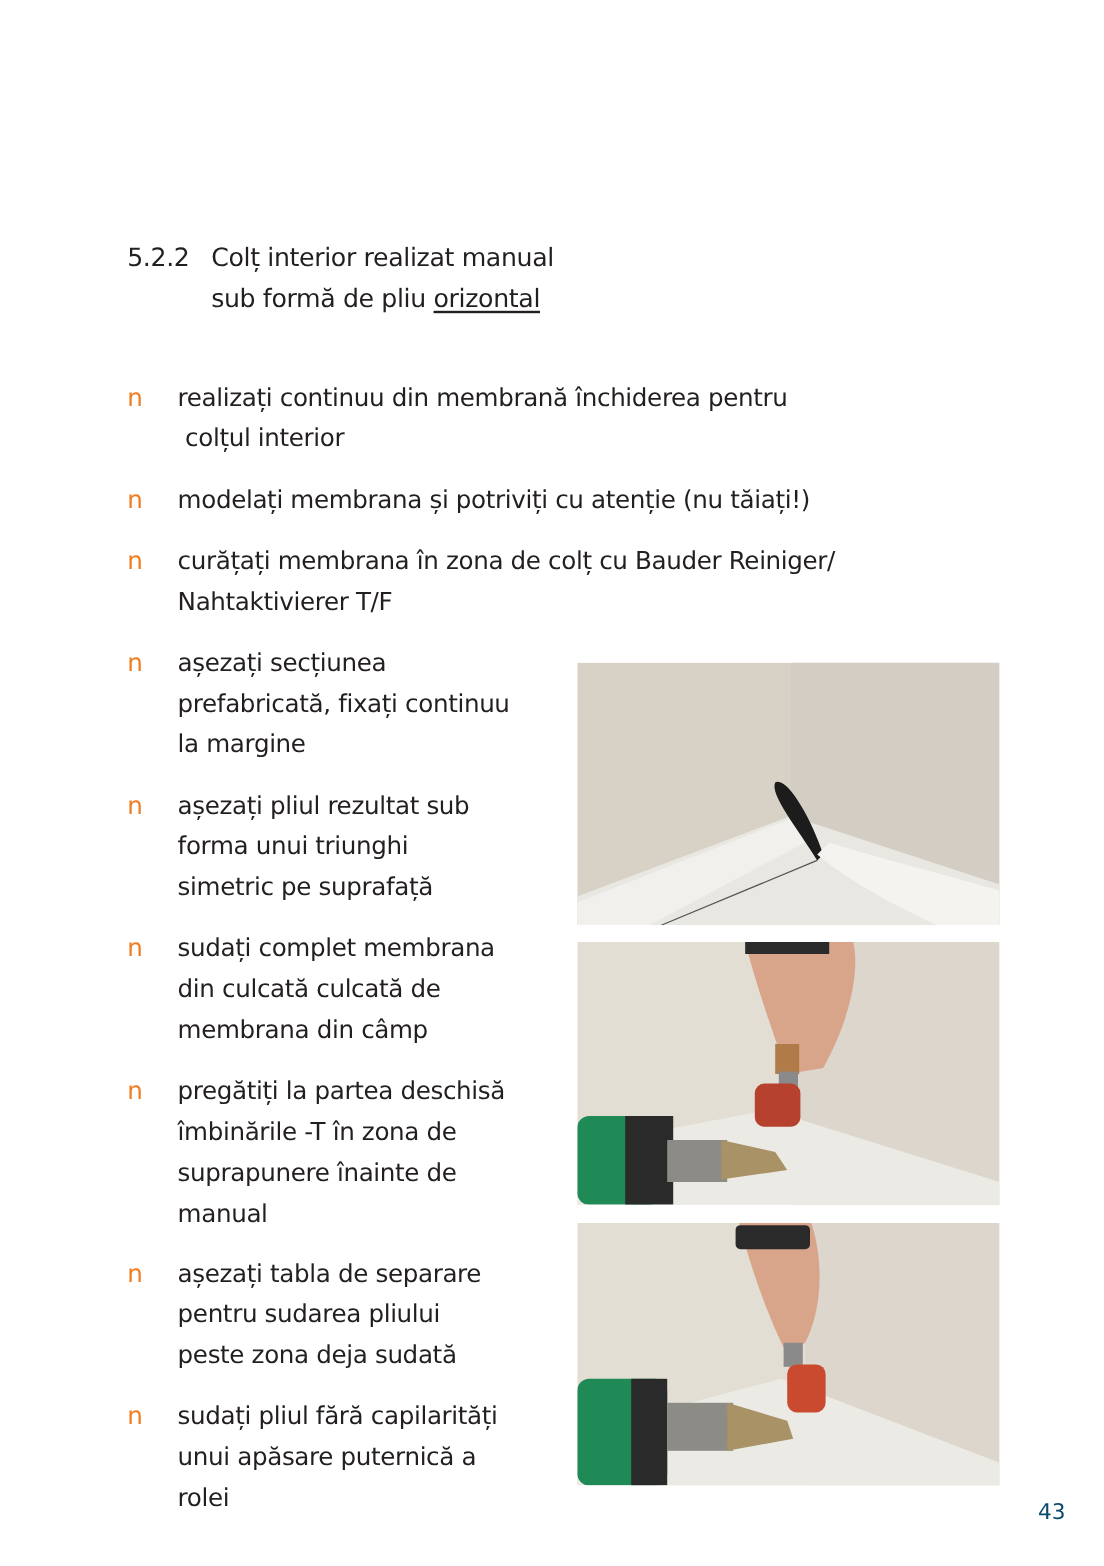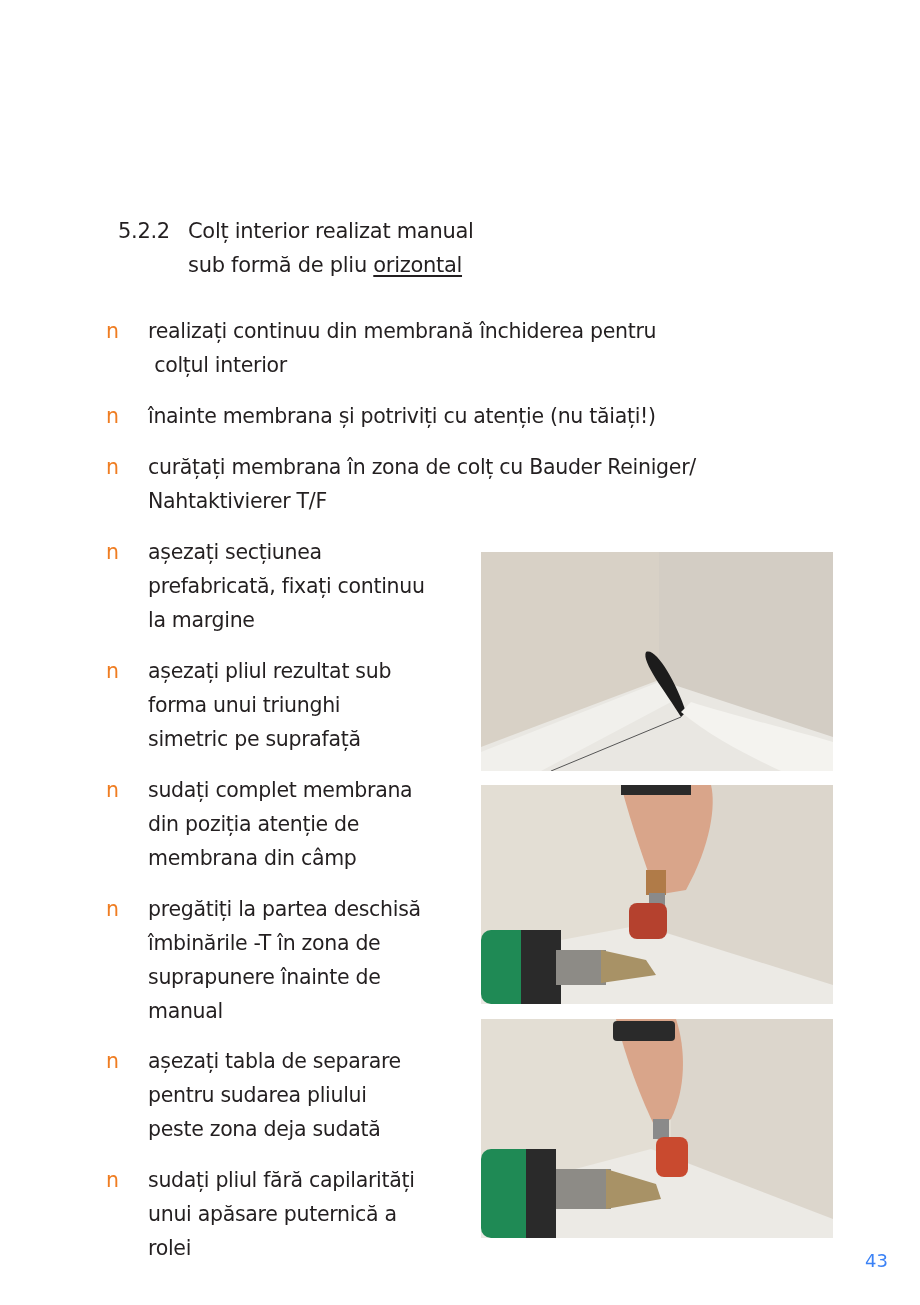--- a/index.html
+++ b/index.html
@@ -1,45 +1,45 @@
 <!DOCTYPE html>
 <html><head>
 <meta charset="utf-8">
 <style>
   html, body { margin: 0; padding: 0; background: #ffffff; }
   body { width: 920px; height: 1305px; position: relative; overflow: hidden;
          font-family: "DejaVu Sans", "Liberation Sans", sans-serif; color: #231f20; }
-  .heading { position: absolute; left: 106px; top: 214px; font-size: 21px; line-height: 34px; letter-spacing: -0.3px; margin-left: 12px; }
+  .heading { position: absolute; left: 106px; top: 198px; font-size: 21px; line-height: 34px; letter-spacing: -0.3px; }
   .heading .num { display: inline-block; width: 70px; }
   .heading .line2 { padding-left: 70px; }
   .heading u { text-underline-offset: 3px; }
   .bullet { position: absolute; left: 106px; font-size: 20.5px; line-height: 34px; letter-spacing: -0.3px; }
   .bullet .marker { position: absolute; left: 0; top: 0; color: #ef7d22; }
   .bullet .text { margin-left: 42px; display: block; }
   .photo { position: absolute; left: 481px; width: 352px; height: 219px; overflow: hidden; }
   .photo svg { display: block; }
-  .page-num { position: absolute; left: 865px; top: 1250px; font-size: 18px; color: #3b82f6; }
+  .page-num { position: absolute; left: 865px; top: 1250px; font-size: 18px; color: #0c4a6e; }
 </style>
 </head>
 <body>
 
 <div class="heading">
   <div><span class="num">5.2.2</span><span>Colț interior realizat manual</span></div>
   <div class="line2"><span>sub formă de pliu </span><u>orizontal</u></div>
 </div>
 
 <div class="bullet" style="top:314px">
   <span class="marker">n</span>
   <span class="text">realizați continuu din membrană închiderea pentru</span>
   <span class="text" style="white-space:pre"> colțul interior</span>
 </div>
 
 <div class="bullet" style="top:399px">
   <span class="marker">n</span>
-  <span class="text">înainte membrana și potriviți cu atenție (nu tăiați!)</span>
+  <span class="text">modelați membrana și potriviți cu atenție (nu tăiați!)</span>
 </div>
 
 <div class="bullet" style="top:450px">
   <span class="marker">n</span>
   <span class="text">curățați membrana în zona de colț cu Bauder Reiniger/</span>
   <span class="text">Nahtaktivierer T/F</span>
 </div>
 
 <div class="bullet" style="top:535px">
   <span class="marker">n</span>
@@ -51,21 +51,21 @@
 <div class="bullet" style="top:654px">
   <span class="marker">n</span>
   <span class="text">așezați pliul rezultat sub</span>
   <span class="text">forma unui triunghi</span>
   <span class="text">simetric pe suprafață</span>
 </div>
 
 <div class="bullet" style="top:773px">
   <span class="marker">n</span>
   <span class="text">sudați complet membrana</span>
-  <span class="text">din poziția atenție de</span>
+  <span class="text">din culcată culcată de</span>
   <span class="text">membrana din câmp</span>
 </div>
 
 <div class="bullet" style="top:892px">
   <span class="marker">n</span>
   <span class="text">pregătiți la partea deschisă</span>
   <span class="text">îmbinările -T în zona de</span>
   <span class="text">suprapunere înainte de</span>
   <span class="text">manual</span>
 </div>

